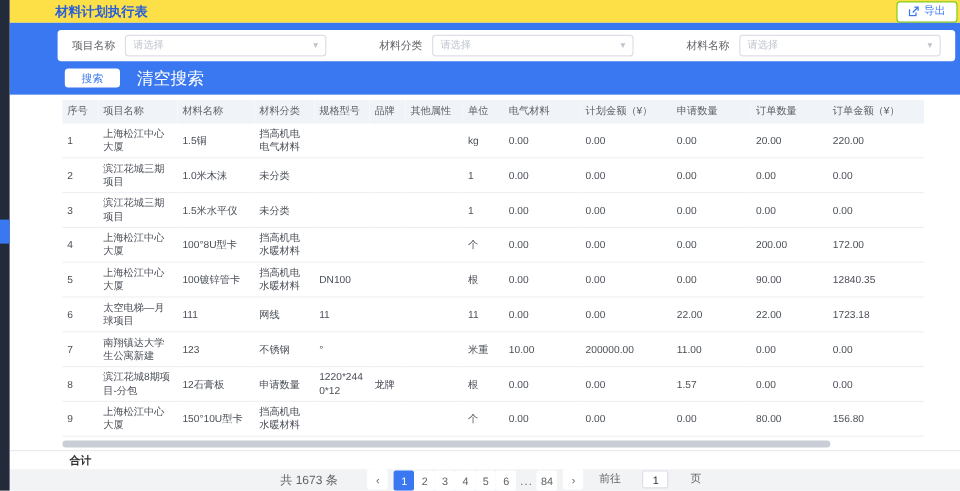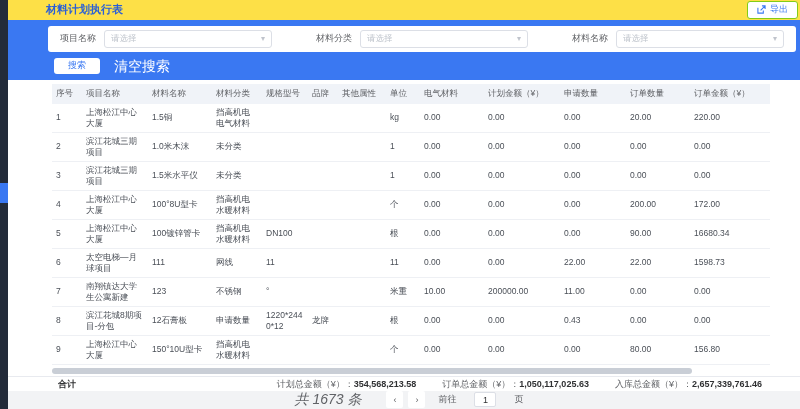--- a/index.html
+++ b/index.html
@@ -55,21 +55,21 @@
     display:flex; align-items:flex-end; padding:0 48px 0 50px; justify-content:space-between; }
   .sum-label { font-size:9px; color:#303133; font-weight:bold; }
   .sum-items { display:flex; gap:26px; }
   .sum-item { font-size:9px; white-space:nowrap; }
   .sum-l { color:#606266; }
   .sum-v { color:#303133; font-weight:bold; }
 
   
   .pagination { height:24px; background:#f2f3f5; display:flex; align-items:center;
     justify-content:center; gap:5px; }
-  .total-text { font-size:14px; color:#606266; margin-right:20px;font-style:italic; }
+  .total-text { font-size:10px; color:#606266; margin-right:20px; }
   .pg, .pg-arrow { min-width:17px; height:17px; border:none; background:#fff;
     color:#606266; font-size:9px; border-radius:2px; cursor:pointer;
     font-family:inherit; padding:0 3px; }
   .pg.active { background:#3a78f2; color:#fff; }
   .pg.dots { background:transparent; letter-spacing:1px; }
   .goto { font-size:9px; color:#606266; margin-left:8px; display:flex;
     align-items:center; gap:18px; }
   .goto input { width:22px; height:15px; border:1px solid #dcdfe6; border-radius:2px;
     text-align:center; font-size:9px; color:#303133; font-family:inherit; }
   .bottom-gap { flex:1; background:#e6e8ec; }
@@ -213,36 +213,36 @@
               <td>挡高机电
 水暖材料</td>
               <td>DN100</td>
               <td></td>
               <td></td>
               <td>根</td>
               <td>0.00</td>
               <td>0.00</td>
               <td>0.00</td>
               <td>90.00</td>
-              <td>16680.34</td>
+              <td>12840.35</td>
             </tr>
             <tr class="table-row">
               <td>6</td>
               <td>太空电梯—月球项目</td>
               <td>111</td>
               <td>网线</td>
               <td>11</td>
               <td></td>
               <td></td>
               <td>11</td>
               <td>0.00</td>
               <td>0.00</td>
               <td>22.00</td>
               <td>22.00</td>
-              <td>1598.73</td>
+              <td>1723.18</td>
             </tr>
             <tr class="table-row">
               <td>7</td>
               <td>南翔镇达大学生公寓新建</td>
               <td>123</td>
               <td>不锈钢</td>
               <td>°</td>
               <td></td>
               <td></td>
               <td>米重</td>
@@ -257,21 +257,21 @@
               <td>滨江花城8期项目-分包</td>
               <td>12石膏板</td>
               <td>申请数量</td>
               <td>1220*244
 0*12</td>
               <td>龙牌</td>
               <td></td>
               <td>根</td>
               <td>0.00</td>
               <td>0.00</td>
-              <td>0.43</td>
+              <td>1.57</td>
               <td>0.00</td>
               <td>0.00</td>
             </tr>
             <tr class="table-row">
               <td>9</td>
               <td>上海松江中心大厦</td>
               <td>150°10U型卡</td>
               <td>挡高机电
 水暖材料</td>
               <td></td>
@@ -287,30 +287,26 @@
           </tbody>
       </table>
     </div>
 
     <div class="hscrollbar">
       <div class="hthumb"></div>
     </div>
 
     <div class="summary-row">
       <span class="sum-label">合计</span>
-      <div class="sum-items" id="sum-items">
-          <span class="sum-item"><span class="sum-l">计划总金额（¥）：</span><span class="sum-v">354,568,213.58</span></span>
-          <span class="sum-item"><span class="sum-l">订单总金额（¥）：</span><span class="sum-v">1,050,117,025.63</span></span>
-          <span class="sum-item"><span class="sum-l">入库总金额（¥）：</span><span class="sum-v">2,657,339,761.46</span></span>
-        </div>
     </div>
 
     <div class="pagination">
       <span class="total-text">共 1673 条</span>
       <button class="pg-arrow">‹</button>
+      <span id="pages"><button class="pg active">1</button><button class="pg">2</button><button class="pg">3</button><button class="pg">4</button><button class="pg">5</button><button class="pg">6</button><button class="pg dots">...</button><button class="pg">84</button></span>
       <button class="pg-arrow">›</button>
       <span class="goto">
         <span>前往</span>
         <input value="1" style="">
         <span>页</span>
       </span>
     </div>
 
     <div class="bottom-gap"></div>
   </div>

